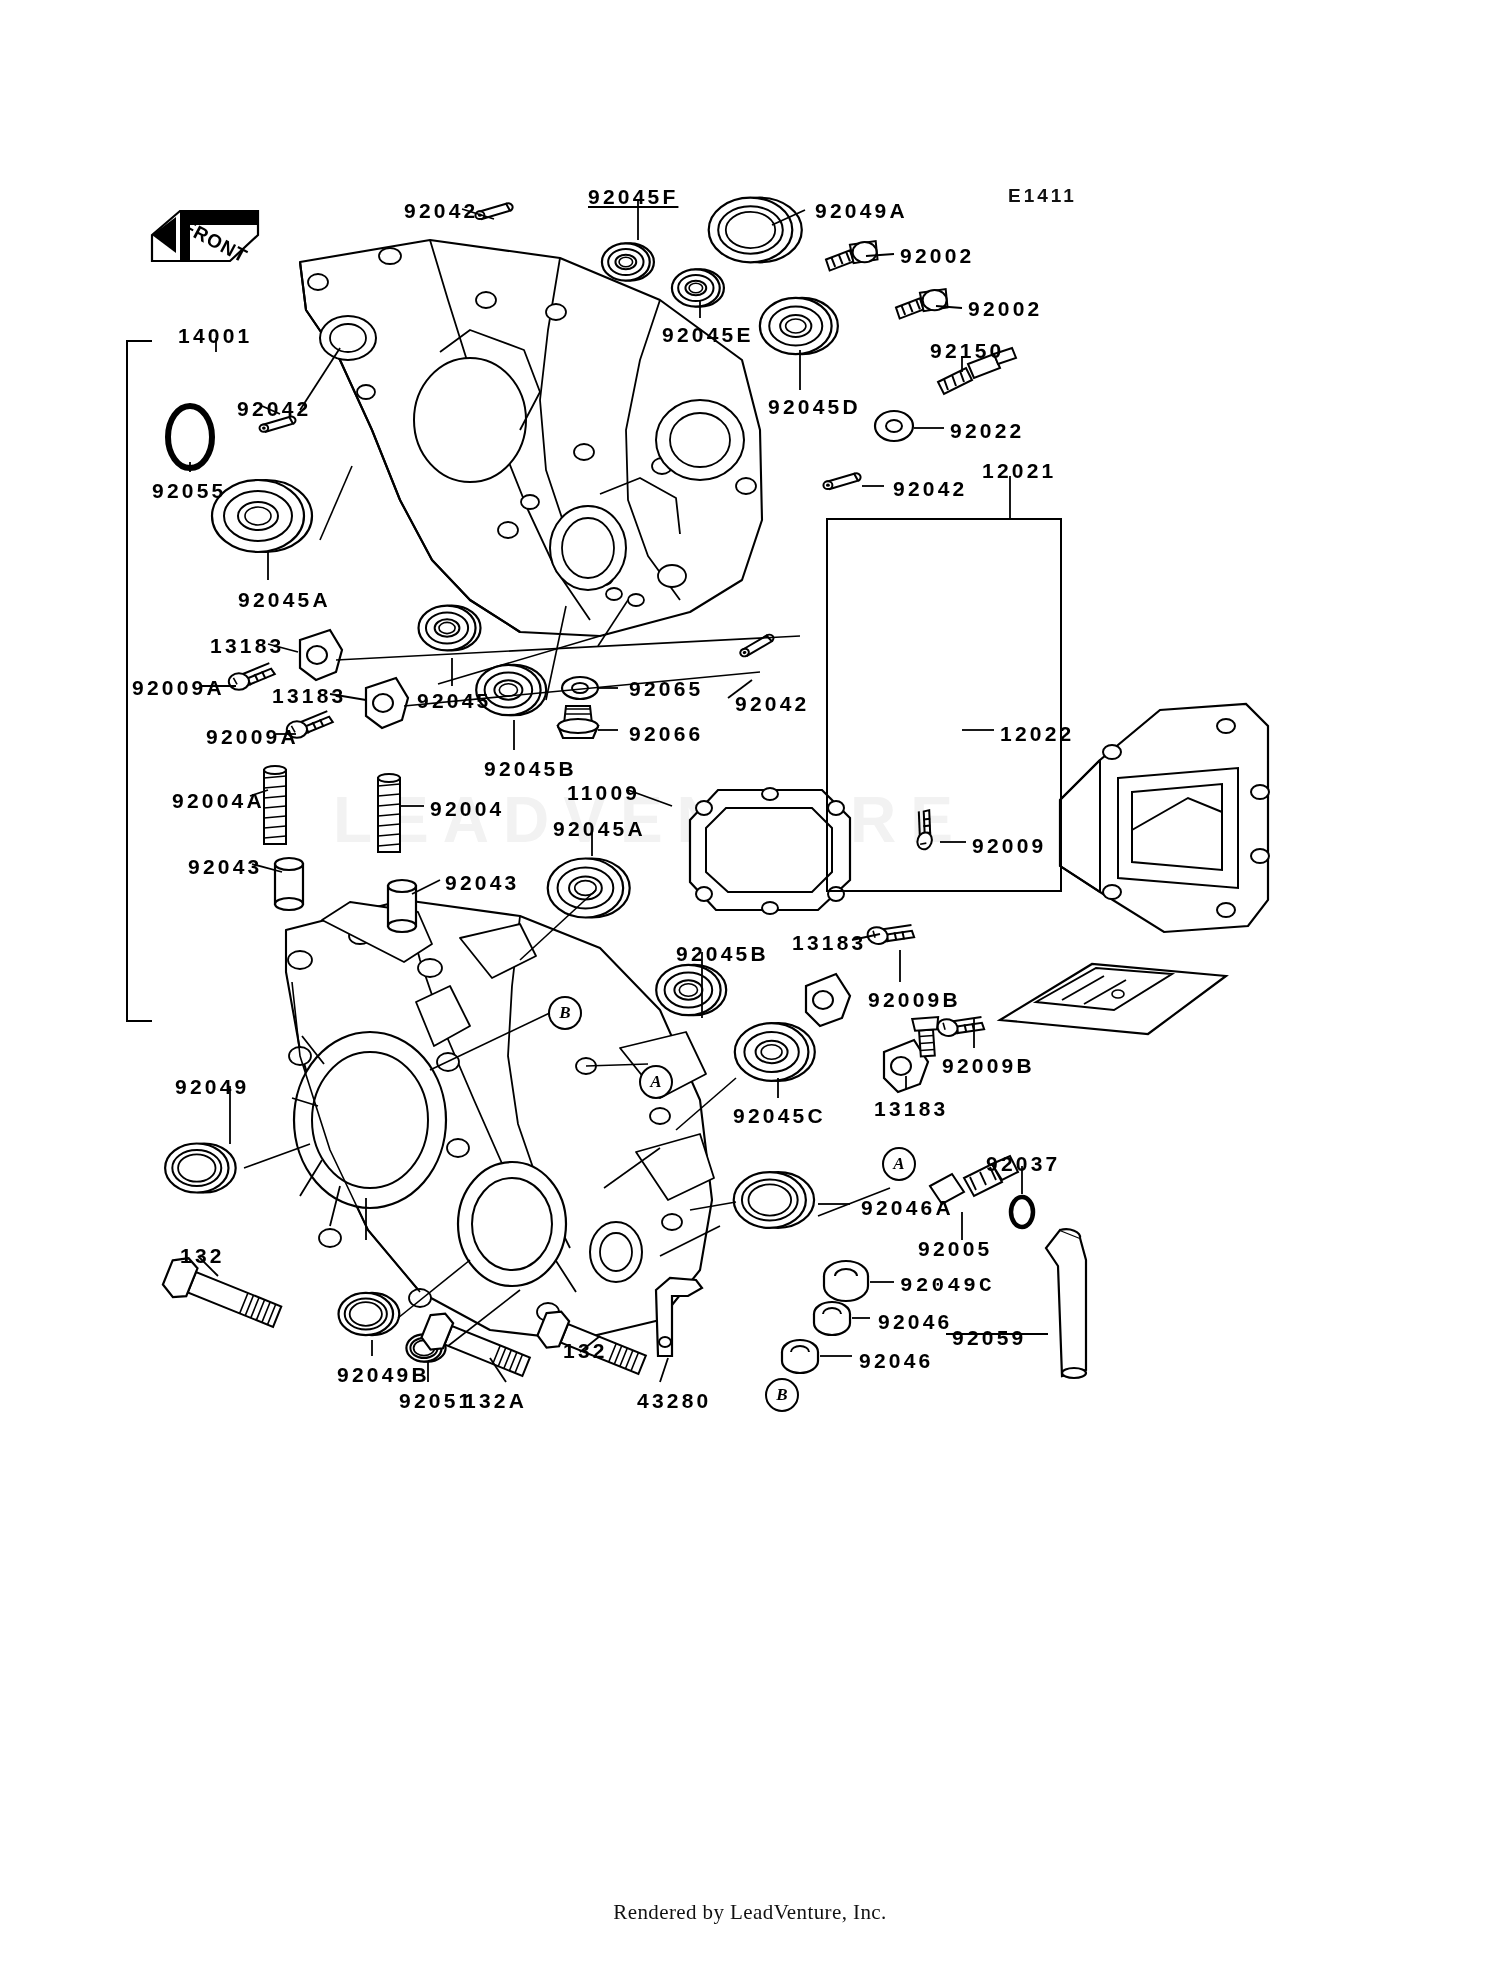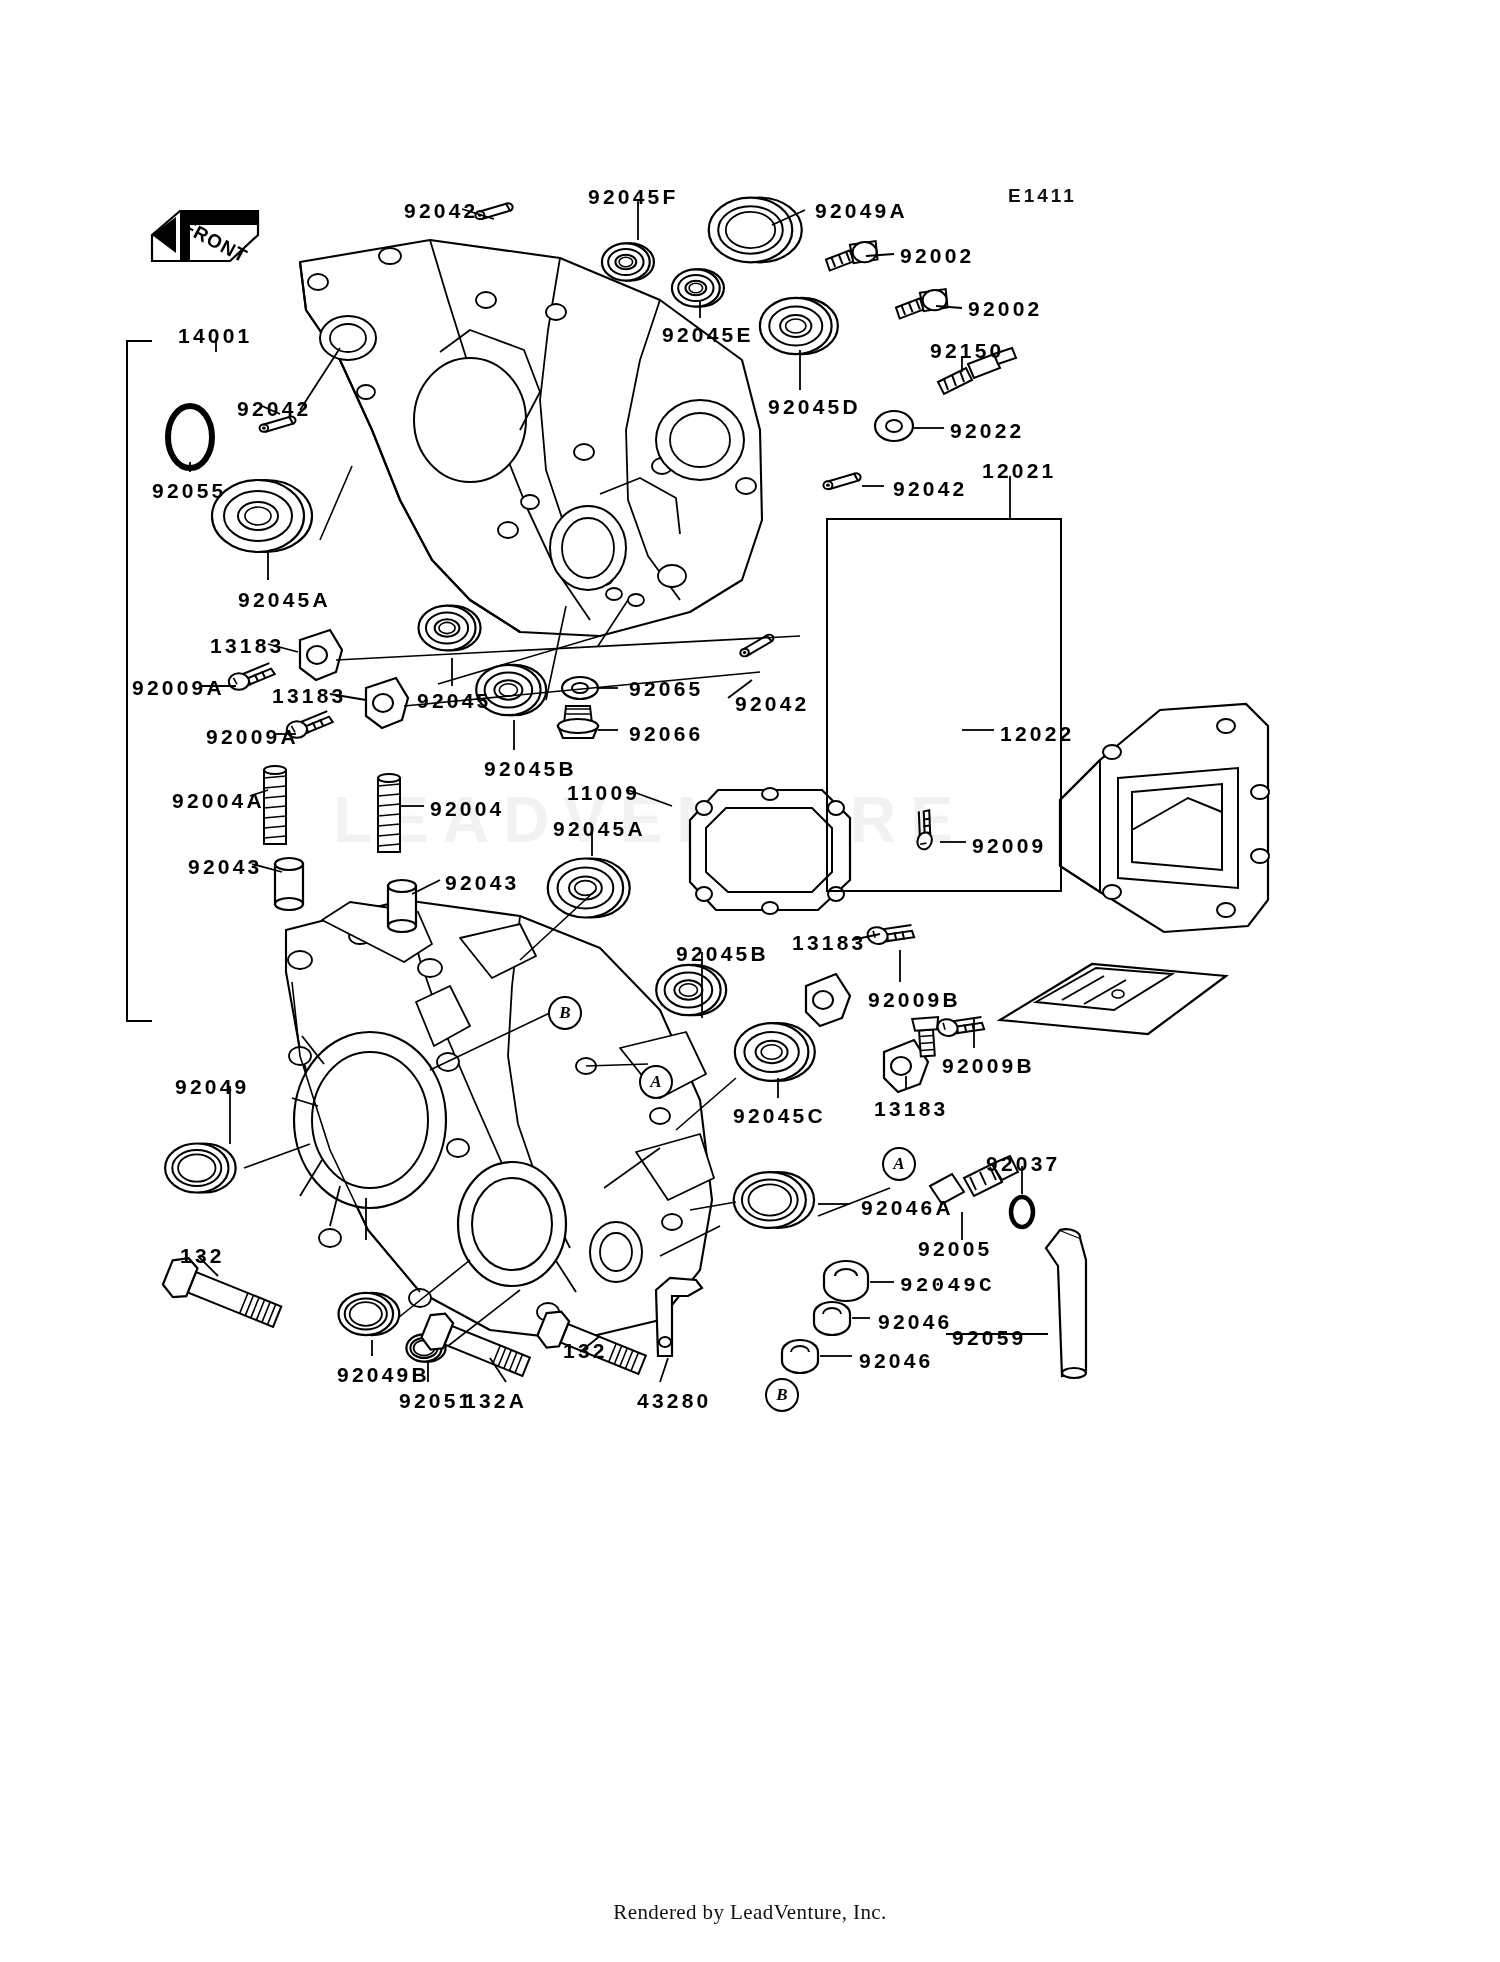--- a/index.html
+++ b/index.html
@@ -514,21 +514,21 @@
 
   <div class="group-box" style="left:826px; top:518px; width:232px; height:370px;"></div>
 
   <div class="ref-circle" style="left:548px; top:996px;">B</div>
   <div class="ref-circle" style="left:639px; top:1065px;">A</div>
   <div class="ref-circle" style="left:882px; top:1147px;">A</div>
   <div class="ref-circle" style="left:765px; top:1378px;">B</div>
 
   <div id="label-layer">
       <div class="lbl" style="left: 404px; top: 200px;">92042</div>
-      <div class="lbl" style="left: 588px; top: 186px;">92045F</div>
+      <div class="lbl" style="left: 588px; top: 186px; text-decoration: underline;">92045F</div>
       <div class="lbl" style="left: 815px; top: 200px;">92049A</div>
       <div class="lbl" style="left: 900px; top: 245px;">92002</div>
       <div class="lbl" style="left: 968px; top: 298px;">92002</div>
       <div class="lbl" style="left: 930px; top: 340px;">92150</div>
       <div class="lbl" style="left: 662px; top: 324px;">92045E</div>
       <div class="lbl" style="left: 768px; top: 396px;">92045D</div>
       <div class="lbl" style="left: 178px; top: 325px;">14001</div>
       <div class="lbl" style="left: 237px; top: 398px;">92042</div>
       <div class="lbl" style="left: 950px; top: 420px;">92022</div>
       <div class="lbl" style="left: 152px; top: 480px;">92055</div>

